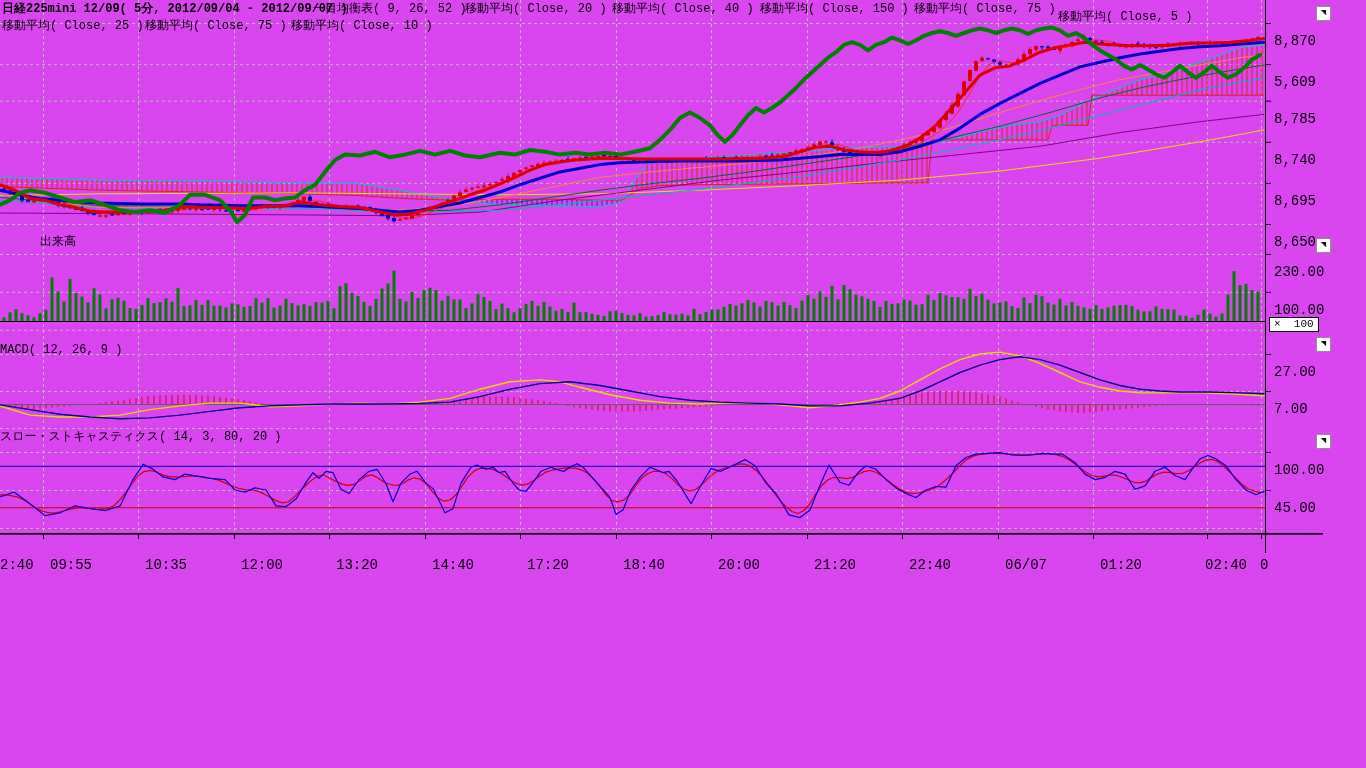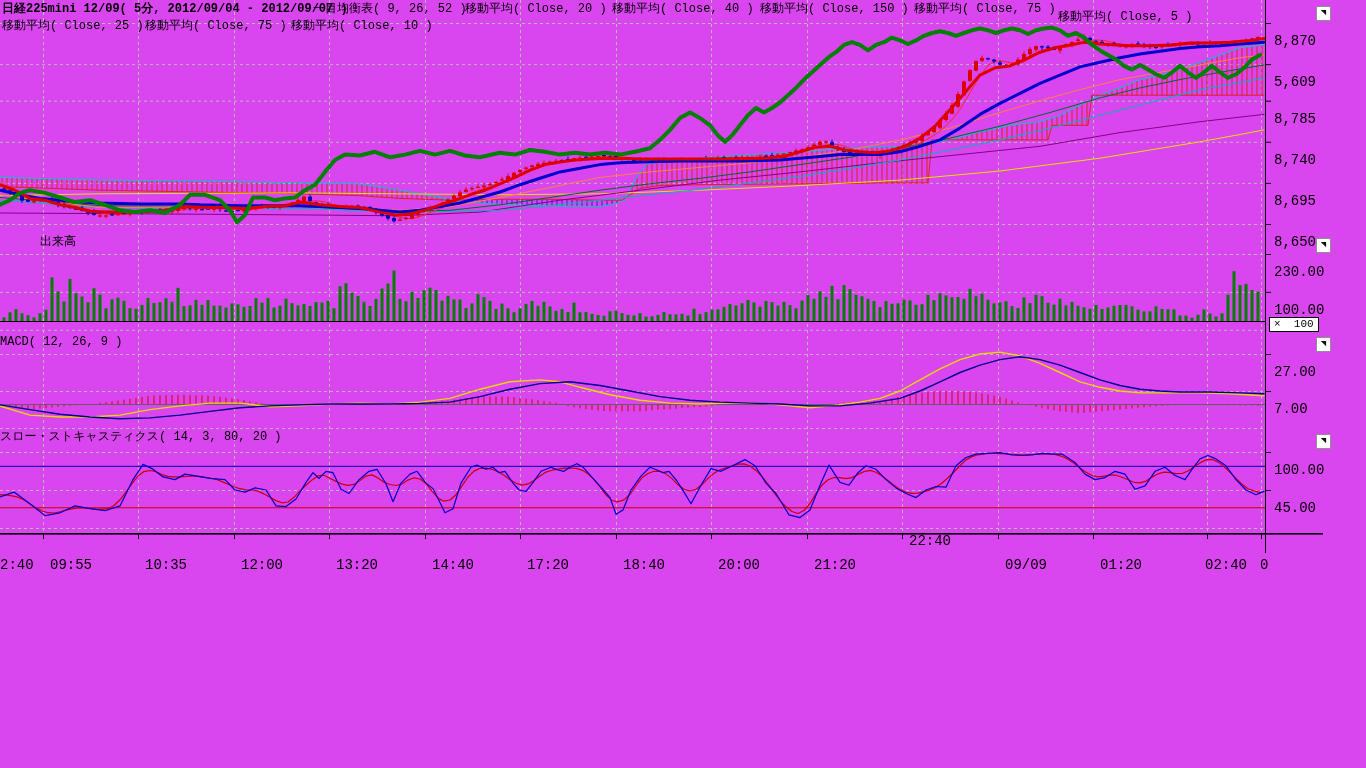--- a/index.html
+++ b/index.html
@@ -1165,21 +1165,21 @@
       <span class="lbl" style="left: 914px; top: 3px; position: absolute;">移動平均( Close, 75 )</span>
       <span class="lbl" style="left: 1058px; top: 11px; position: absolute;">移動平均( Close, 5 )</span>
     </div>
   <div id="header-row2">
       <span class="lbl" style="left: 2px; top: 20px; position: absolute;">移動平均( Close, 25 )</span>
       <span class="lbl" style="left: 145px; top: 20px; position: absolute;">移動平均( Close, 75 )</span>
       <span class="lbl" style="left: 291px; top: 20px; position: absolute;">移動平均( Close, 10 )</span>
     </div>
 
   <div class="lbl" style="left:2px;top:236px;margin-left:38px;">出来高</div>
-  <div class="lbl" style="left:0px;top:336px;">MACD( 12, 26, 9 )</div>
+  <div class="lbl" style="left:0px;top:344px;">MACD( 12, 26, 9 )</div>
   <div class="lbl" style="left:0px;top:431px;">スロー・ストキャスティクス( 14, 3, 80, 20 )</div>
   <div class="vol-mult" style="left:1269px;top:317px;">×  100</div>
 
   <div id="axis-labels">
       <span class="axis-lbl" style="left: 1274px; top: 16px; position: absolute;">8,870</span>
       <span class="axis-lbl" style="left: 1274px; top: 57px; position: absolute;">5,609</span>
       <span class="axis-lbl" style="left: 1274px; top: 94px; position: absolute;">8,785</span>
       <span class="axis-lbl" style="left: 1274px; top: 135px; position: absolute;">8,740</span>
       <span class="axis-lbl" style="left: 1274px; top: 176px; position: absolute;">8,695</span>
       <span class="axis-lbl" style="left: 1274px; top: 217px; position: absolute;">8,650</span>
@@ -1194,22 +1194,22 @@
       <span class="axis-lbl" style="left: 0px; top: 540px; position: absolute;">2:40</span>
       <span class="axis-lbl" style="left: 50px; top: 540px; position: absolute;">09:55</span>
       <span class="axis-lbl" style="left: 145px; top: 540px; position: absolute;">10:35</span>
       <span class="axis-lbl" style="left: 241px; top: 540px; position: absolute;">12:00</span>
       <span class="axis-lbl" style="left: 336px; top: 540px; position: absolute;">13:20</span>
       <span class="axis-lbl" style="left: 432px; top: 540px; position: absolute;">14:40</span>
       <span class="axis-lbl" style="left: 527px; top: 540px; position: absolute;">17:20</span>
       <span class="axis-lbl" style="left: 623px; top: 540px; position: absolute;">18:40</span>
       <span class="axis-lbl" style="left: 718px; top: 540px; position: absolute; text-align: center;">20:00</span>
       <span class="axis-lbl" style="left: 814px; top: 540px; position: absolute;">21:20</span>
-      <span class="axis-lbl" style="left: 909px; top: 516px; position: absolute; text-align: right;">22:40</span>
-      <span class="axis-lbl" style="left: 1005px; top: 540px; position: absolute;">09/09</span>
+      <span class="axis-lbl" style="left: 909px; top: 540px; position: absolute; text-align: right;">22:40</span>
+      <span class="axis-lbl" style="left: 1005px; top: 540px; position: absolute;">06/07</span>
       <span class="axis-lbl" style="left: 1100px; top: 540px; position: absolute;">01:20</span>
       <span class="axis-lbl" style="left: 1205px; top: 540px; position: absolute;">02:40</span>
       <span class="axis-lbl" style="left: 1260px; top: 540px; position: absolute;">0</span>
     </div>
   <div id="corner-arrows">
       <div class="corner-arrow" style="left: 1316px; top: 6px;">◥</div>
       <div class="corner-arrow" style="left: 1316px; top: 238px;">◥</div>
       <div class="corner-arrow" style="left: 1316px; top: 337px;">◥</div>
       <div class="corner-arrow" style="left: 1316px; top: 434px;">◥</div>
     </div>

